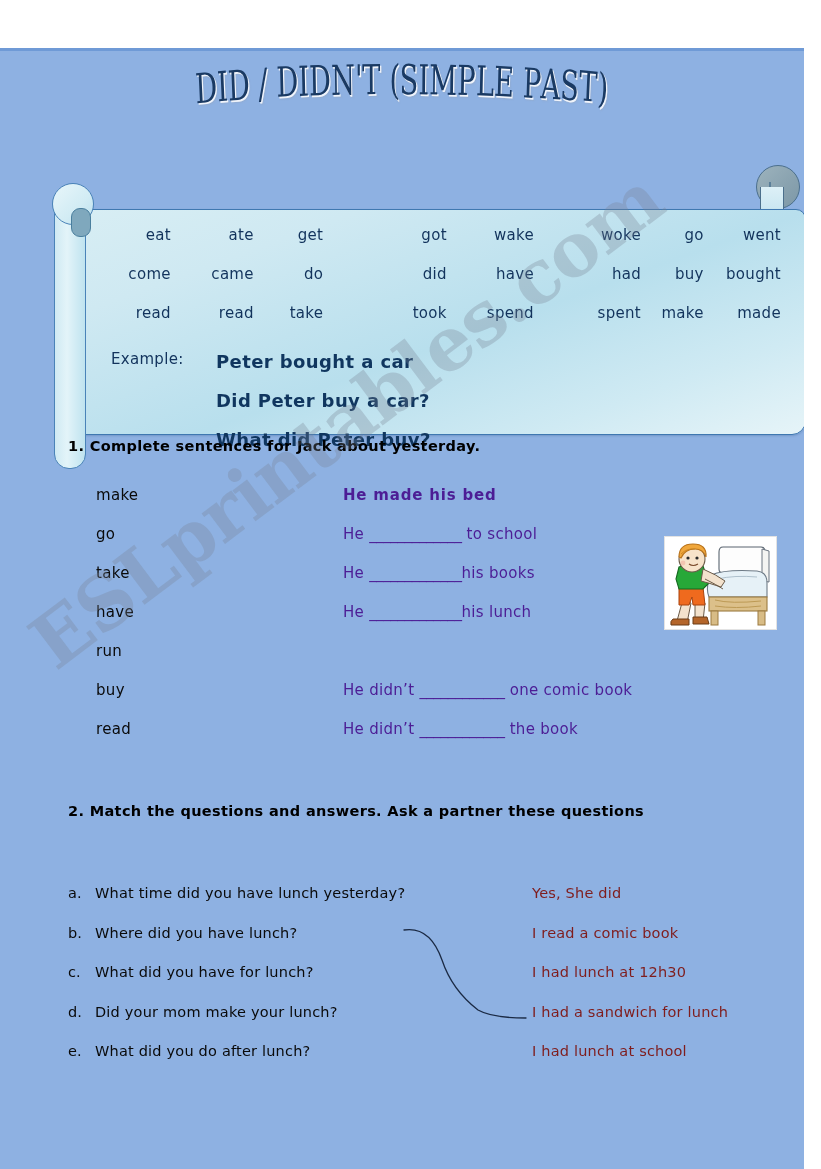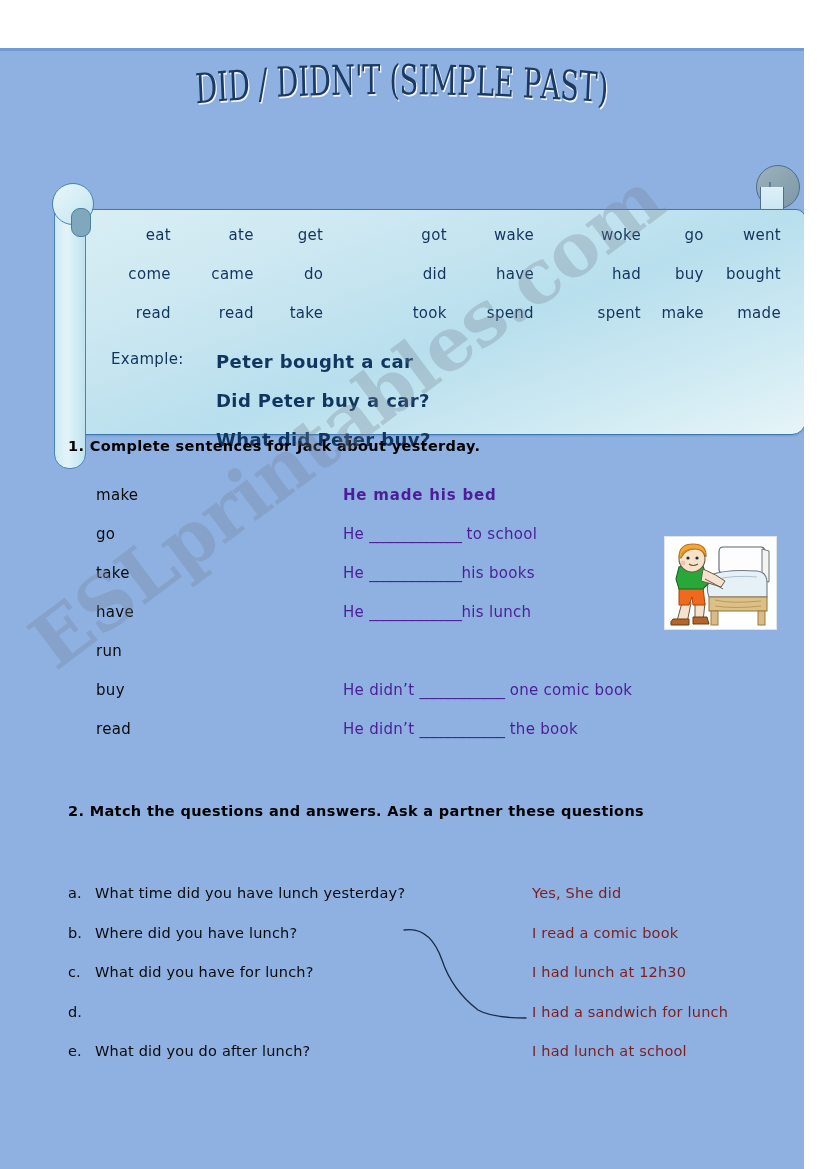--- a/index.html
+++ b/index.html
@@ -489,20 +489,21 @@
         <div class="ex2-question">Where did you have lunch?</div>
         <div class="ex2-answer">I read a comic book</div>
       </div>
       <div class="ex2-row">
         <div class="ex2-letter">c.</div>
         <div class="ex2-question">What did you have for lunch?</div>
         <div class="ex2-answer">I had lunch at 12h30</div>
       </div>
       <div class="ex2-row">
         <div class="ex2-letter">d.</div>
+        <div class="ex2-question">Did your mom make your lunch?</div>
         <div class="ex2-answer">I had a sandwich for lunch</div>
       </div>
       <div class="ex2-row">
         <div class="ex2-letter">e.</div>
         <div class="ex2-question">What did you do after lunch?</div>
         <div class="ex2-answer">I had lunch at school</div>
       </div>
     </div>
   </div>
 

